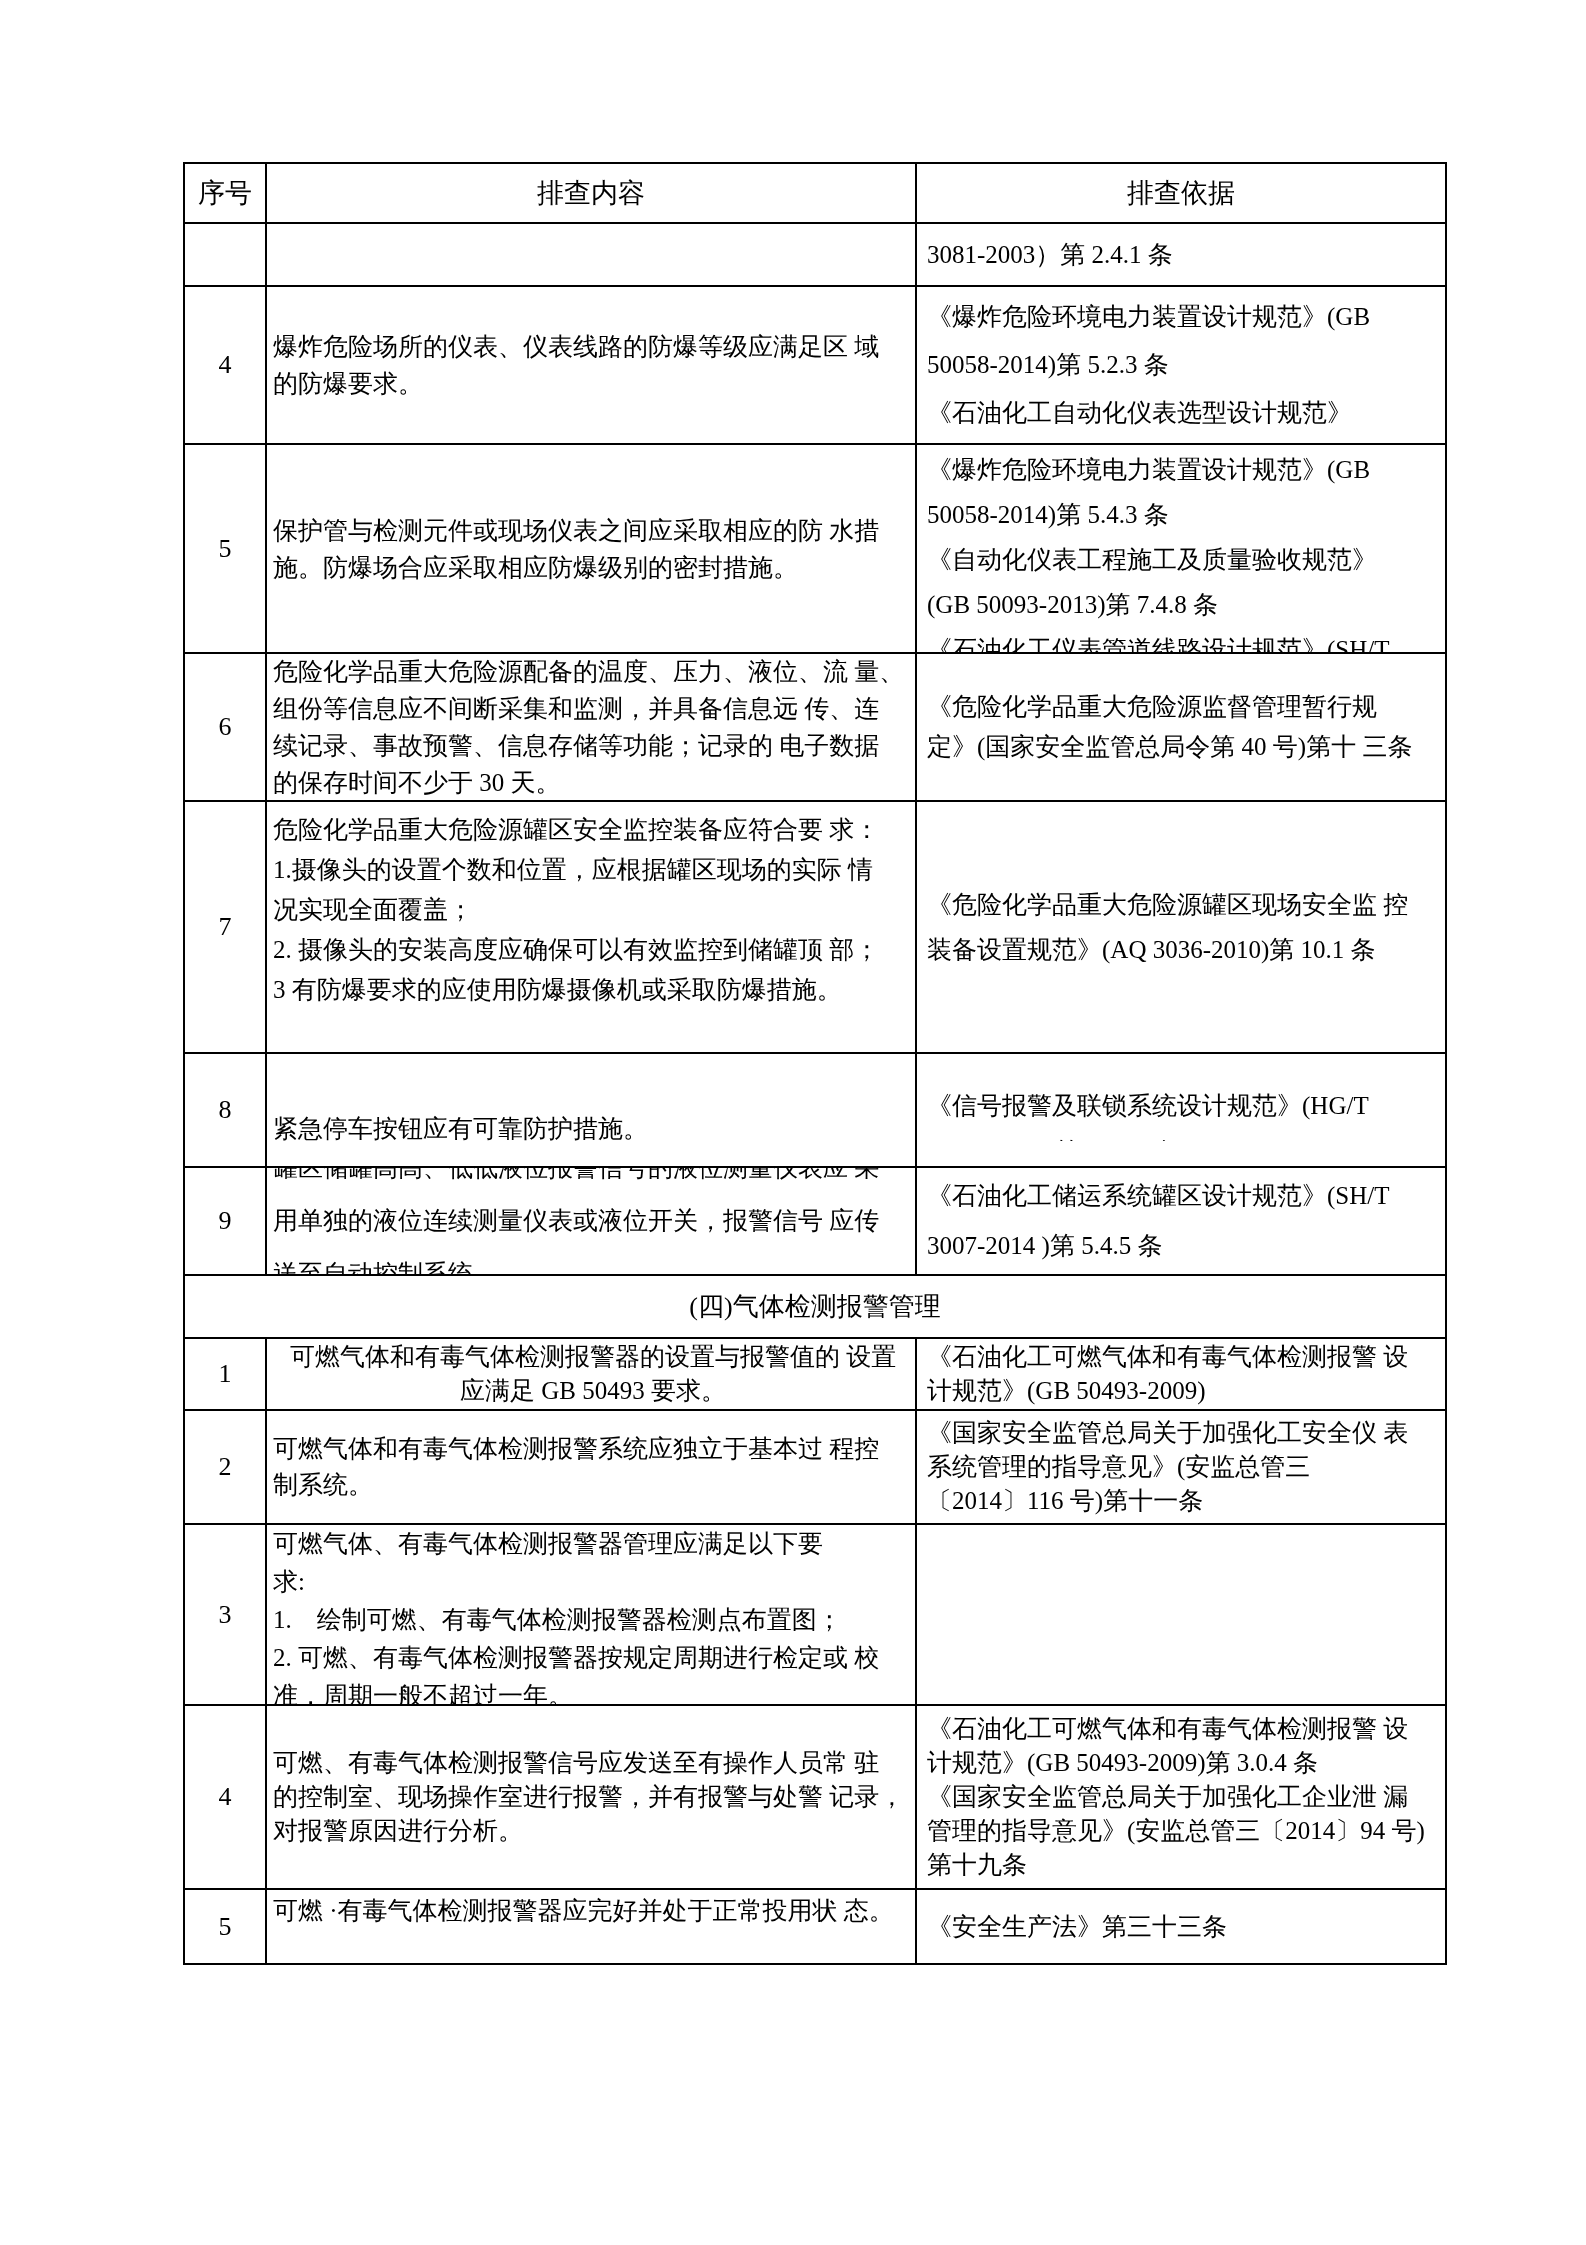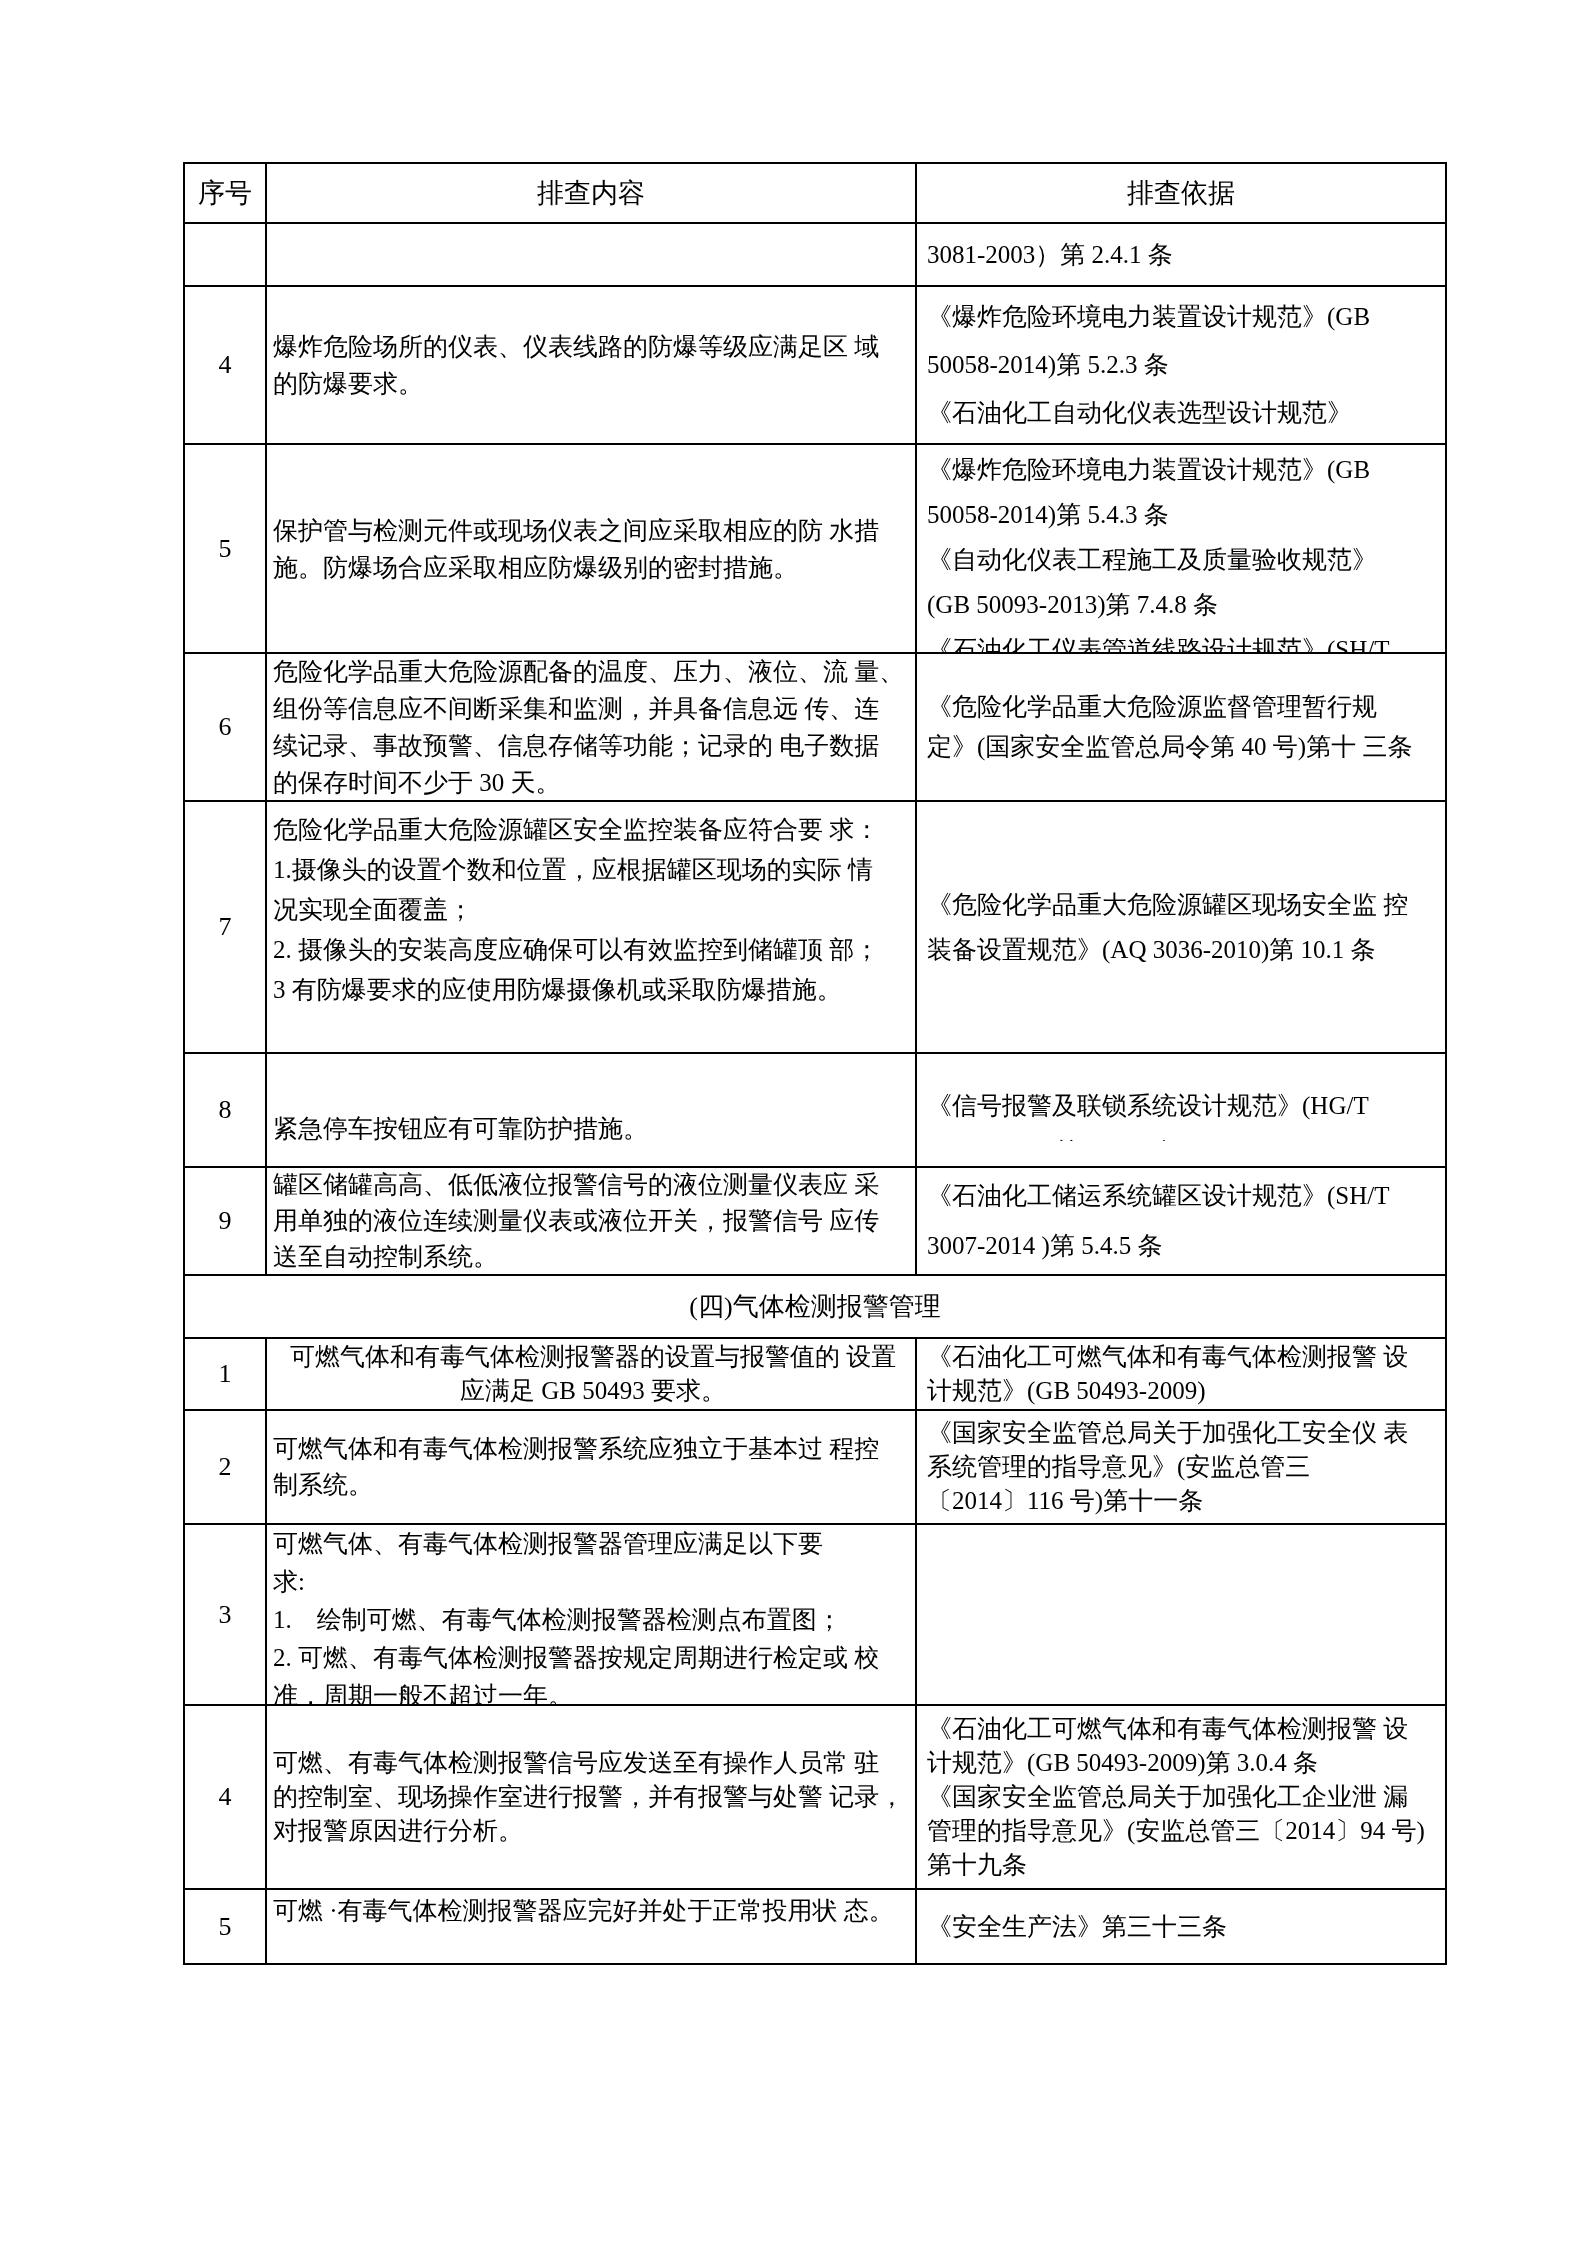--- a/index.html
+++ b/index.html
@@ -177,21 +177,21 @@
           </div>
         </td>
       </tr>
       <tr>
         <td>
           <div class="cellbox num-box mid" style="height: 106px; line-height: 34px;">
             <span class="ln">9</span>
           </div>
         </td>
         <td>
-          <div class="cellbox content-box mid" style="height: 106px; line-height: 36px;">
+          <div class="cellbox content-box mid" style="height: 106px; line-height: 36px; gap: 17px;">
             <div class="ln">罐区储罐高高、低低液位报警信号的液位测量仪表应 采</div>
             <div class="ln">用单独的液位连续测量仪表或液位开关，报警信号 应传</div>
             <div class="ln">送至自动控制系统。</div>
           </div>
         </td>
         <td>
           <div class="cellbox basis-box mid" style="height: 106px; line-height: 50px;">
             <div class="ln">《石油化工储运系统罐区设计规范》(SH/T</div>
             <div class="ln">3007-2014 )第 5.4.5 条</div>
           </div>

